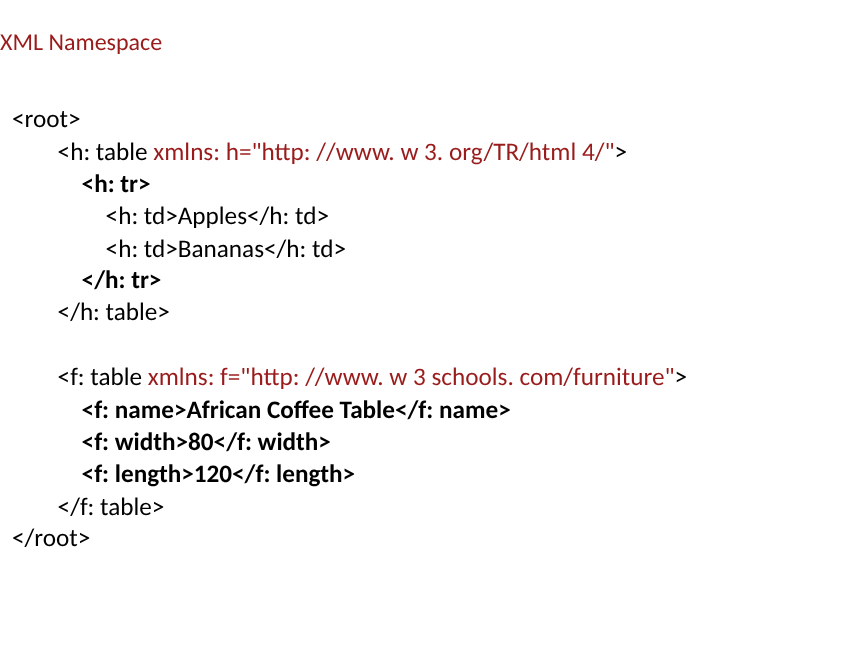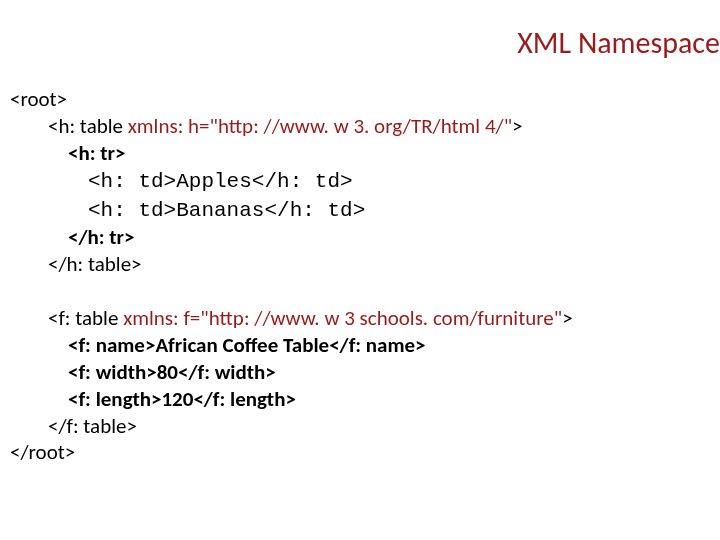--- a/index.html
+++ b/index.html
@@ -15,42 +15,42 @@
     position: relative;
     width: 720px;
     height: 540px;
     box-sizing: border-box;
   }
   .title {
     position: absolute;
     top: 24px;
     left: 0;
     width: 100%;
-    text-align: right;
+    text-align: left;
     color: #9a1b1b;
-    font-size: 30px;
+    font-size: 20px;
     font-weight: 400;
   }
   .code-block {
     position: absolute;
     top: 86px;
     left: 10px;
     right: 20px;
     color: #000000;
     font-size: 21px;
     line-height: 1.28;
     white-space: pre;
     font-family: Calibri, "Segoe UI", Arial, sans-serif;
   }
   .attr {
     color: #9a1b1b;
   }
   .ind1 { padding-left: 38px; display: inline-block; }
   .ind2 { padding-left: 58px; display: inline-block; font-weight: bold; }
-  .ind3 { padding-left: 78px; display: inline-block; font-family: Liberation Mono, monospace; }
+  .ind3 { padding-left: 78px; display: inline-block; }
 </style>
 </head>
 <body>
 
 <div class="slide">
   <div class="title">XML Namespace</div>
 
   <div class="code-block"><span>&lt;root&gt;</span>
 <span class="ind1"><span>&lt;h: table </span><span class="attr">xmlns: h="http: //www. w 3. org/TR/html 4/"</span><span>&gt;</span></span>
 <span class="ind2">&lt;h: tr&gt;</span>

